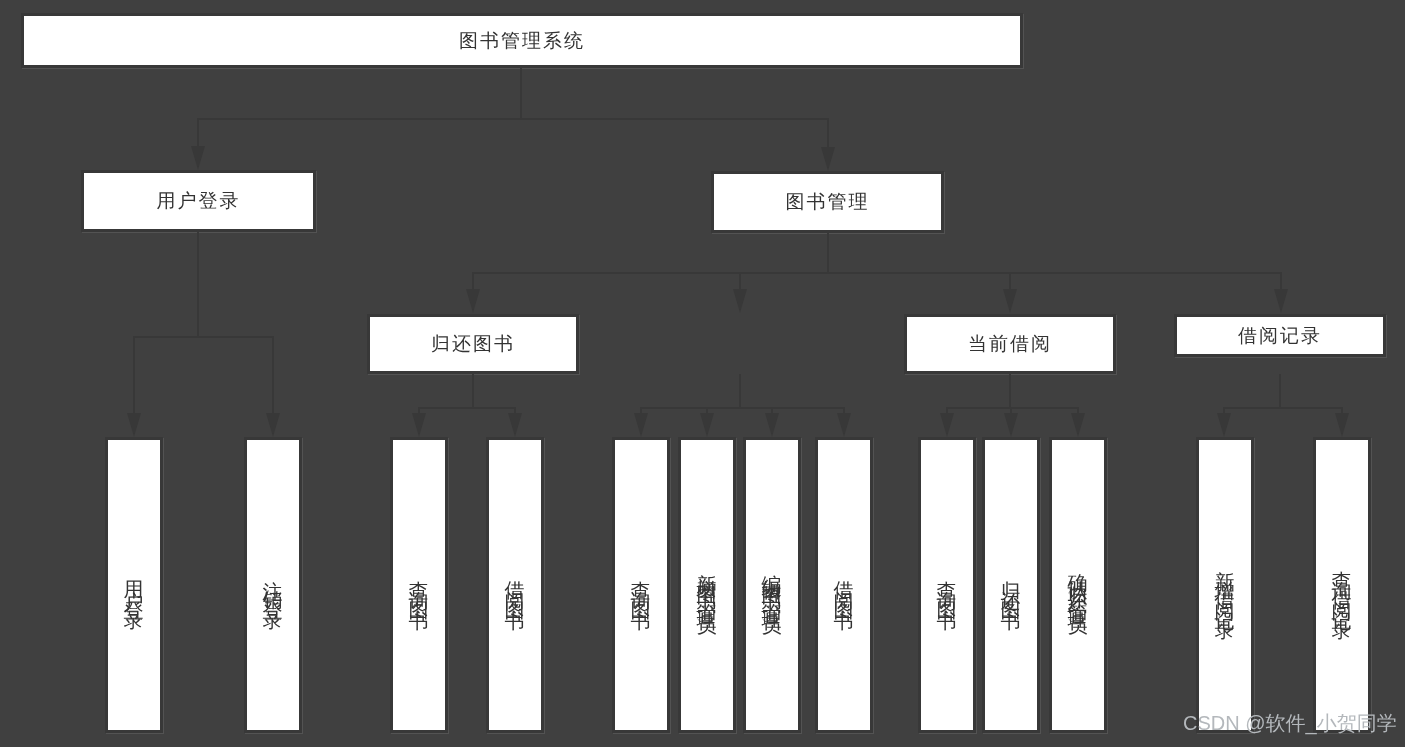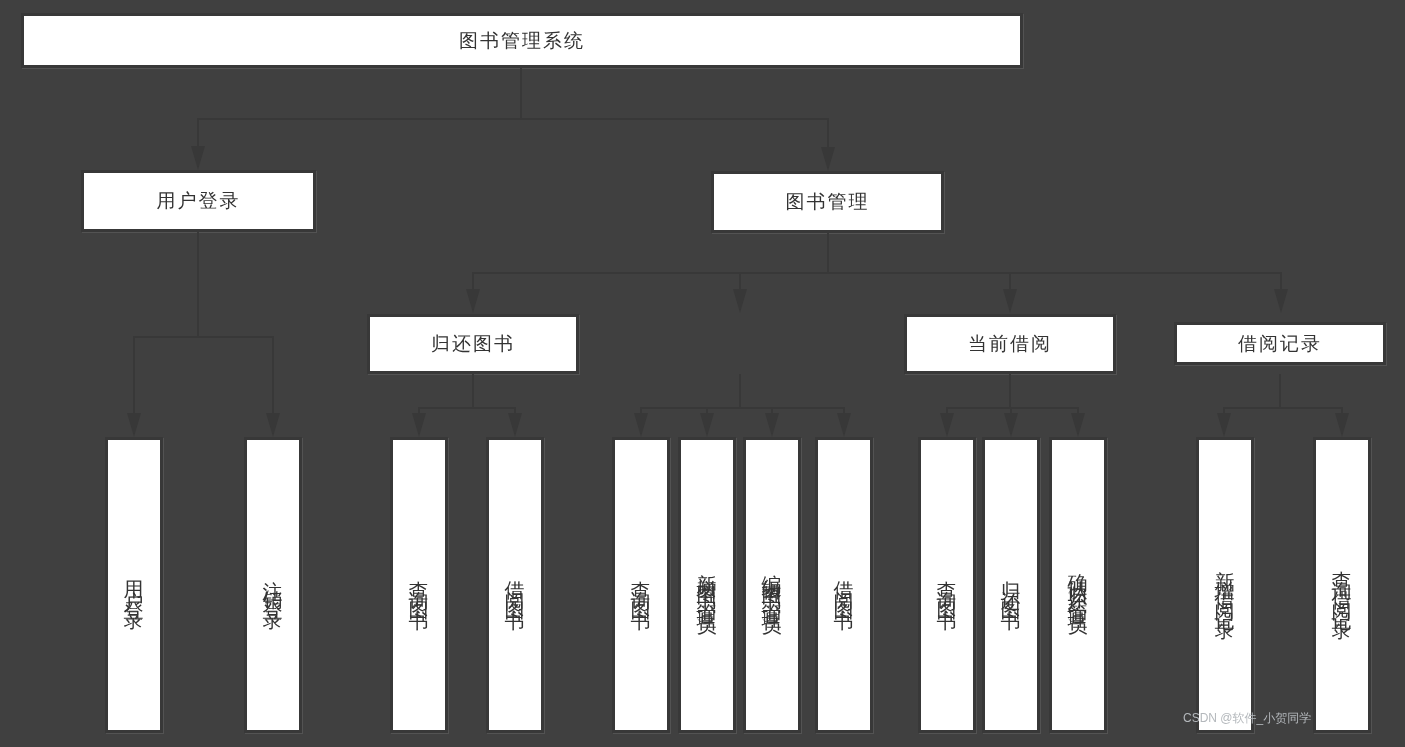--- a/index.html
+++ b/index.html
@@ -41,21 +41,21 @@
   .arrow{
     position:absolute;
     width:0;height:0;
     border-left:7px solid transparent;
     border-right:7px solid transparent;
     border-top:24px solid #383838;
   }
   .watermark{
     position:absolute;
     left:1183px;top:710px;
-    font-size:12px;
+    font-size:20px;
     color:#b4b8bc;
     white-space:nowrap;
     z-index:5;
     text-align:right;
   }
 </style>
 </head>
 <body>
 
 <div class="canvas">
@@ -95,21 +95,21 @@
   <div class="arrow" style="left:1003px;top:289px;"></div>
   <div class="vl" style="left:1280px;top:272px;height:20px;"></div>
   <div class="arrow" style="left:1274px;top:289px;"></div>
 
   <div class="box h" style="left:367px;top:314px;width:212px;height:60px;">
     <span>归还图书</span>
   </div>
   <div class="box h" style="left:904px;top:314px;width:212px;height:60px;">
     <span>当前借阅</span>
   </div>
-  <div class="box h" style="left:1174px;top:322px;width:212px;height:43px;">
+  <div class="box h" style="left:1174px;top:314px;width:212px;height:43px;">
     <span>借阅记录</span>
   </div>
 
   <div class="vl" style="left:472px;top:374px;height:33px;"></div>
   <div class="hl" style="left:418px;top:407px;width:98px;"></div>
   <div class="vl" style="left:418px;top:407px;height:8px;"></div>
   <div class="arrow" style="left:412px;top:413px;"></div>
   <div class="vl" style="left:514px;top:407px;height:8px;"></div>
   <div class="arrow" style="left:508px;top:413px;"></div>
 

